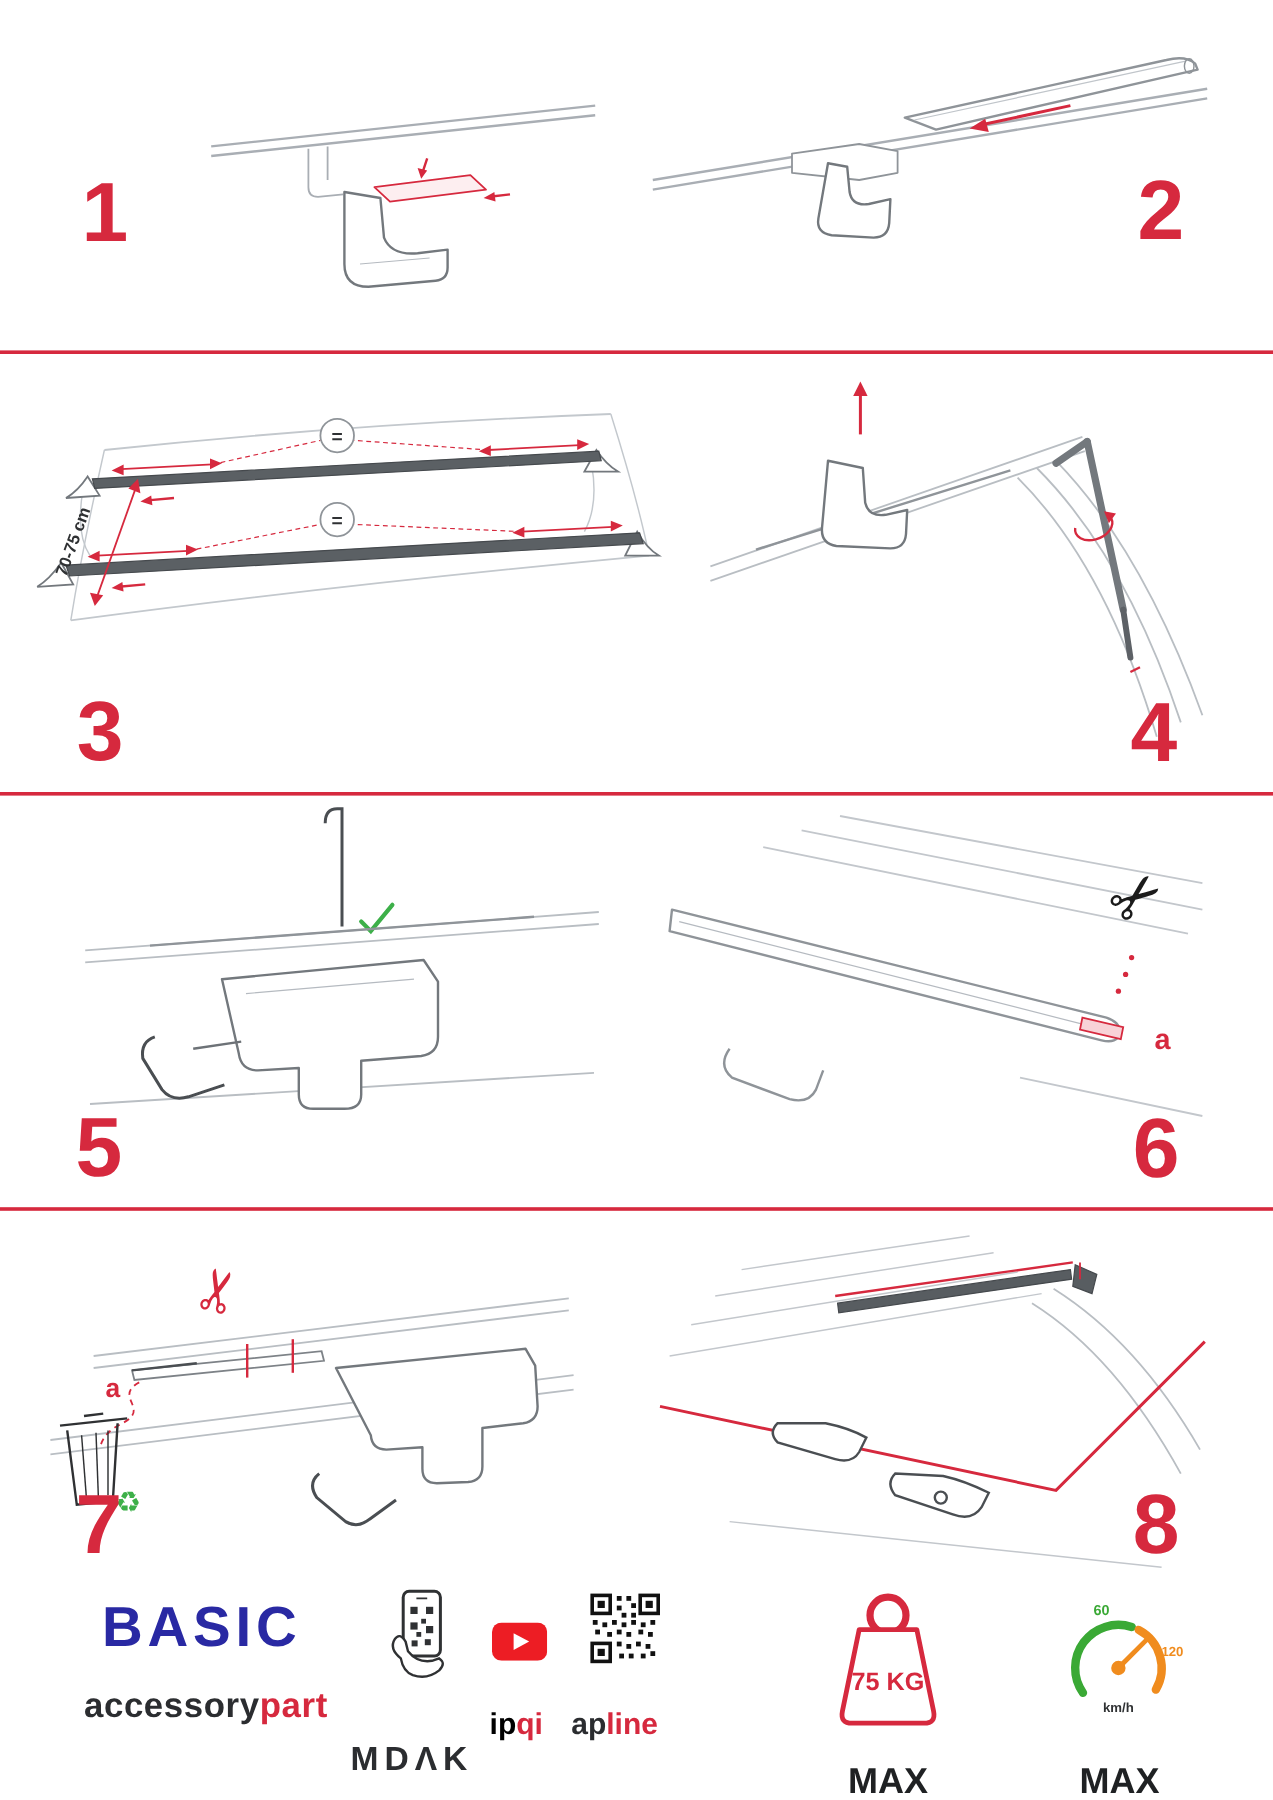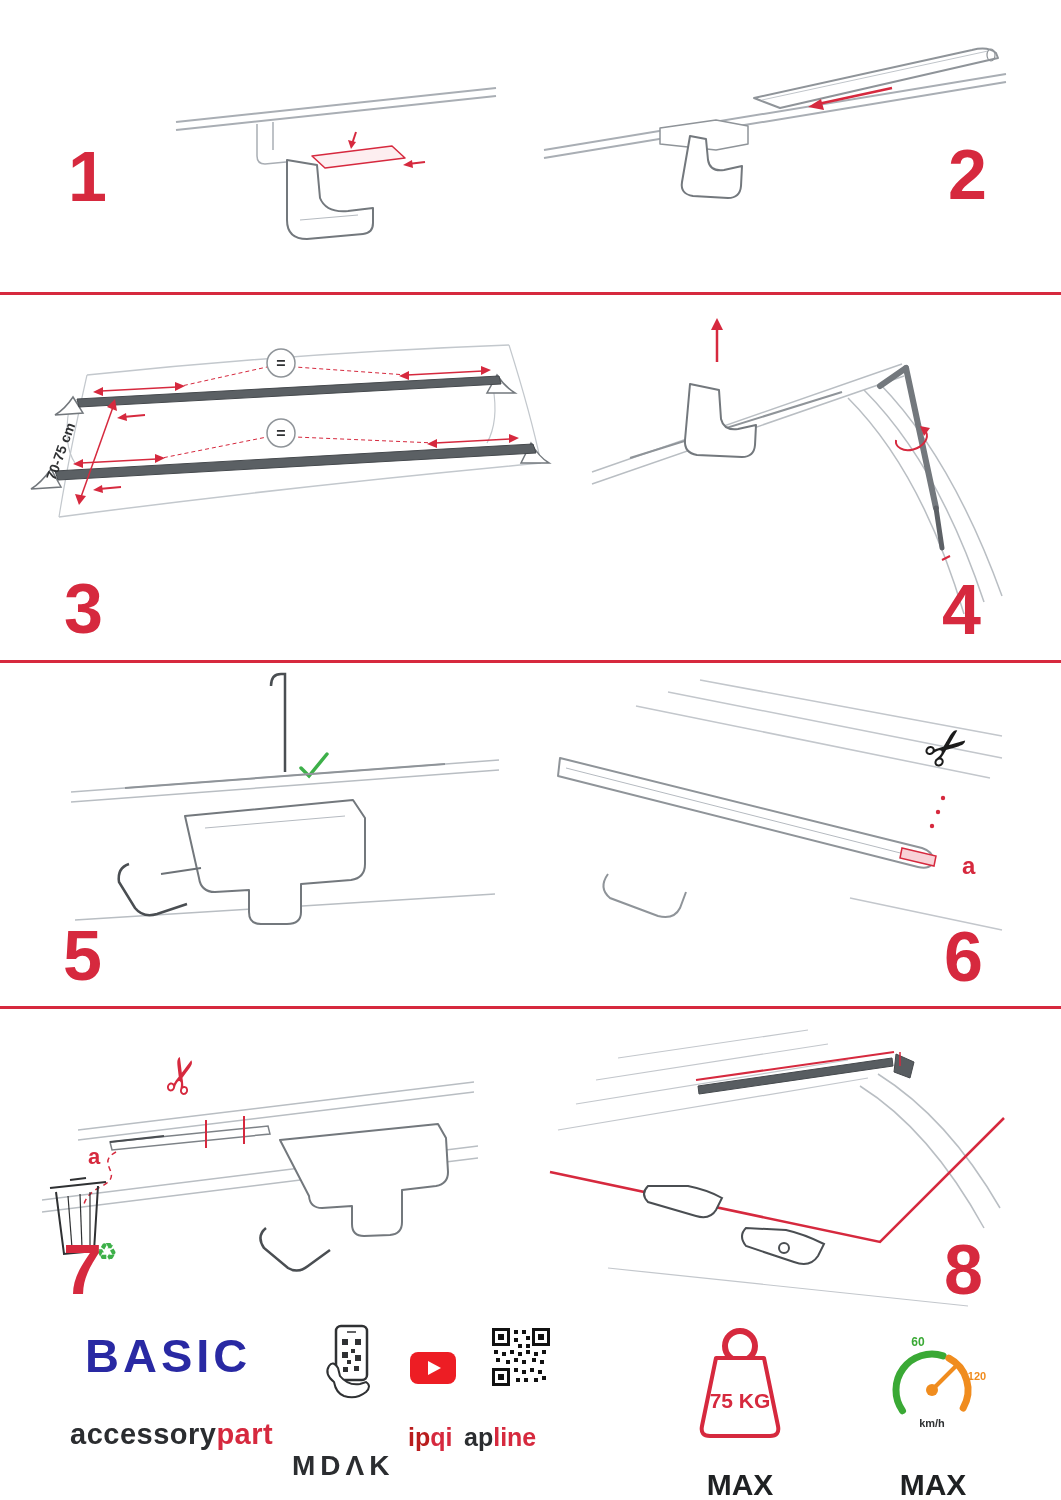--- a/index.html
+++ b/index.html
@@ -8,21 +8,21 @@
   .panel,.abs{position:absolute;}
   .divider{position:absolute;left:0;width:100%;height:3px;background:#d6293e;}
   .step-number{position:absolute;font-size:70px;font-weight:700;color:#d6293e;line-height:.95;}
   .glyph{font-family:"DejaVu Sans",sans-serif;}
   .brand-basic{font-size:47px;font-weight:700;letter-spacing:4px;color:#2929a3;}
   .brand-sub{font-size:29px;font-weight:700;letter-spacing:.5px;}
   .partner{font-size:25px;font-weight:700;color:#2b2d30;}
   .mdak{letter-spacing:5px;font-size:28px;margin-top:27px;}
   .dark-txt{color:#2b2d30;}
   .red-txt{color:#d6293e;}
-  .gray-txt{color:#b91c1c;}
+  .gray-txt{color:#000000;}
   .max-label{position:absolute;font-size:30px;font-weight:700;color:#1f2123;text-align:center;margin-top:12px;}
   svg text{font-family:"Liberation Sans",sans-serif;}
 </style>
 </head>
 <body>
 
 <div class="page">
 
   <section class="panel" style="left:60px;top:28px;width:440px;height:255px">
     <svg class="abs" style="left:100px;top:40px" width="340" height="210" viewBox="0 0 340 210">
@@ -263,21 +263,21 @@
         <path d="M198,206 Q190,214 198,224 L246,240 Q262,246 270,234 L276,222 Q256,212 238,208 Z" fill="#ffffff" stroke="#4a4e52" stroke-width="2"></path>
         <circle cx="236" cy="226" r="5" fill="none" stroke="#4a4e52" stroke-width="2"></circle>
       </g>
     </svg>
     <span class="step-number" style="left:404px;top:222px">8</span>
   </section>
 
   <footer class="panel" style="left:0;top:1318px;width:909px;height:182px">
 
     <div class="abs brand-basic" style="left:85px;top:10px">BASIC</div>
-    <div class="abs brand-sub" style="left:70px;top:100px">
+    <div class="abs brand-sub" style="left:70px;top:88px">
       <span class="dark-txt">accessory</span><span class="red-txt">part</span>
     </div>
 
     <svg class="abs" style="left:316px;top:6px" width="64" height="78" viewBox="0 0 64 78">
       <rect x="20" y="2" width="31" height="54" rx="5" fill="#ffffff" stroke="#2f3133" stroke-width="2.5"></rect>
       <line x1="31" y1="8" x2="40" y2="8" stroke="#2f3133" stroke-width="1.5"></line>
       <g fill="#2f3133">
         <rect x="26" y="15" width="6" height="6"></rect>
         <rect x="39" y="15" width="6" height="6"></rect>
         <rect x="26" y="28" width="6" height="6"></rect>
@@ -332,21 +332,21 @@
         <rect x="24" y="42" width="4" height="4"></rect>
         <rect x="32" y="44" width="4" height="4"></rect>
         <rect x="40" y="42" width="4" height="4"></rect>
         <rect x="48" y="44" width="4" height="4"></rect>
         <rect x="26" y="52" width="4" height="4"></rect>
         <rect x="34" y="52" width="4" height="4"></rect>
         <rect x="44" y="52" width="4" height="4"></rect>
         <rect x="52" y="50" width="4" height="4"></rect>
       </g>
     </svg>
-    <div class="abs partner" style="left:464px;top:105px">
+    <div class="abs partner" style="left:476px;top:105px">
       <span class="dark-txt">ap</span><span class="red-txt">line</span>
     </div>
 
     <svg class="abs" style="left:688px;top:4px" width="104" height="122" viewBox="0 0 104 122">
       <circle cx="52" cy="24" r="15" fill="none" stroke="#d6293e" stroke-width="6"></circle>
       <path d="M28,36 L76,36 L90,104 Q92,114 82,114 L22,114 Q12,114 14,104 Z" fill="#ffffff" stroke="#d6293e" stroke-width="4" stroke-linejoin="round"></path>
       <text x="52" y="86" text-anchor="middle" font-size="21" font-weight="bold" fill="#d6293e">75 KG</text>
     </svg>
     <span class="max-label" style="left:688px;top:138px;width:104px">MAX</span>
 

